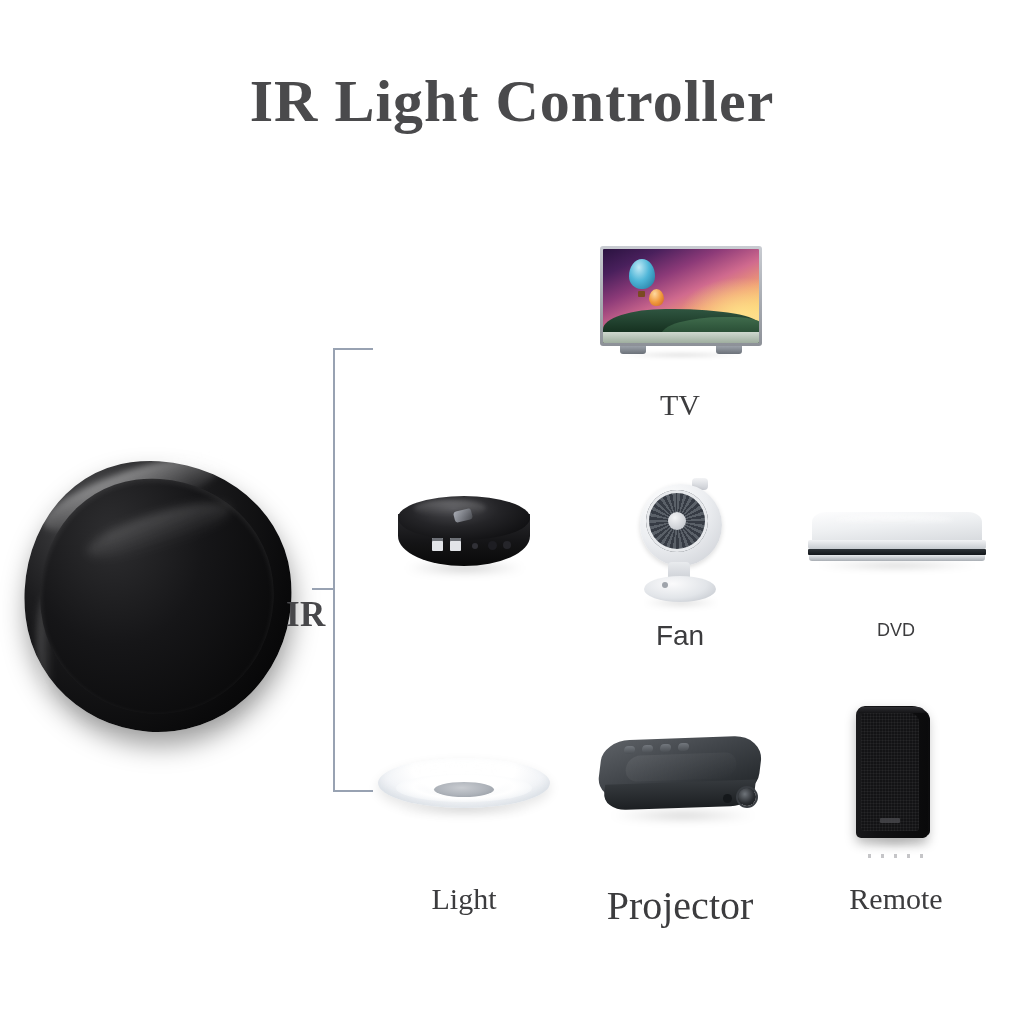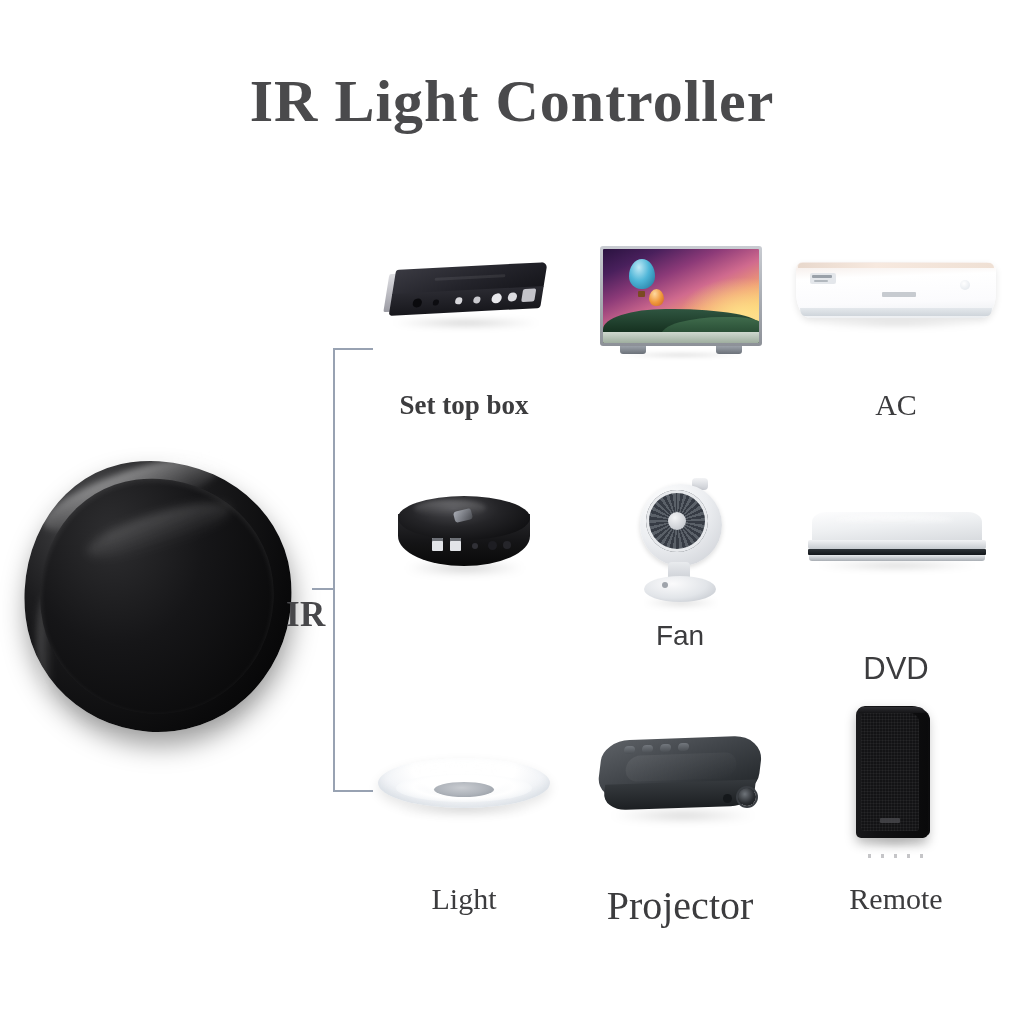--- a/index.html
+++ b/index.html
@@ -602,78 +602,42 @@
 <div id="ir-label">IR</div>
 <div class="bracket-vert"></div>
 <div class="bracket-arm" id="bracket-arm-top"></div>
 <div class="bracket-arm" id="bracket-arm-mid"></div>
 <div class="bracket-arm" id="bracket-arm-bot"></div>
 
 <div id="device-grid">
 
   <div class="grid-row" id="row-0">
 
-    <div class="cell col-0">
-      <div class="art">
-        <div class="stb-shadow"></div>
-        <div class="stb">
-          <div class="stb-side"></div>
-          <div class="stb-top">
-              <div class="stb-vent"></div>
-            </div>
-          <div class="stb-front"></div>
-          <div class="stb-port p1"></div>
-            <div class="stb-port p2"></div>
-          <div class="stb-port p3"></div>
-            <div class="stb-port p4"></div>
-          <div class="stb-port p5"></div>
-            <div class="stb-port p6"></div>
-          <div class="stb-port p7"></div>
-        </div>
-      </div>
-      <div class="cap serif" style="top:158px; font-size:27px; font-weight:700;">Set top box</div>
-    </div>
 
     <div class="cell col-1">
       <div class="art">
         <div class="tv">
           <div class="tv-bezel"></div>
           <div class="tv-screen">
             <div class="tv-sky-glow"></div>
             <div class="tv-hills"></div>
             <div class="tv-hills2"></div>
             <div class="tv-field"></div>
             <div class="tv-balloon"></div>
             <div class="tv-balloon-basket"></div>
             <div class="tv-balloon2"></div>
           </div>
           <div class="tv-stand-l"></div>
           <div class="tv-stand-r"></div>
           <div class="tv-foot"></div>
         </div>
       </div>
+      <div class="cap serif" style="top:156px; font-size:30px;">TV</div>
     </div>
 
-    <div class="cell col-2">
-      <div class="art">
-        <div class="ac">
-          <div class="ac-shadow"></div>
-          <div class="ac-body">
-            <div class="ac-topline"></div>
-            <div class="ac-display"></div>
-            <div class="ac-display-seg"></div>
-            <div class="ac-display-seg2"></div>
-            <div class="ac-brand"></div>
-            <div class="ac-sensor"></div>
-            <div class="ac-lip"></div>
-          </div>
-        </div>
-      </div>
-      <div class="cap serif" style="top:156px; font-size:30px;">AC</div>
-    </div>
   </div>
 
   <div class="grid-row" id="row-1">
 
     <div class="cell col-0">
       <div class="art">
         <div class="puck">
           <div class="puck-shadow"></div>
           <div class="puck-body"></div>
           <div class="puck-top">
@@ -710,21 +674,21 @@
         <div class="dvd">
           <div class="dvd-shadow"></div>
           <div class="dvd-top">
               <div class="dvd-gloss"></div>
             </div>
           <div class="dvd-front"></div>
           <div class="dvd-slot"></div>
           <div class="dvd-base"></div>
         </div>
       </div>
-      <div class="cap sans" style="top:152px; font-size:31px;margin-top:31px;">DVD</div>
+      <div class="cap sans" style="top:152px; font-size:18px;">DVD</div>
     </div>
   </div>
 
   <div class="grid-row" id="row-2">
 
     <div class="cell col-0">
       <div class="art">
         <div class="light">
           <div class="light-shadow"></div>
           <div class="light-dome"></div>

